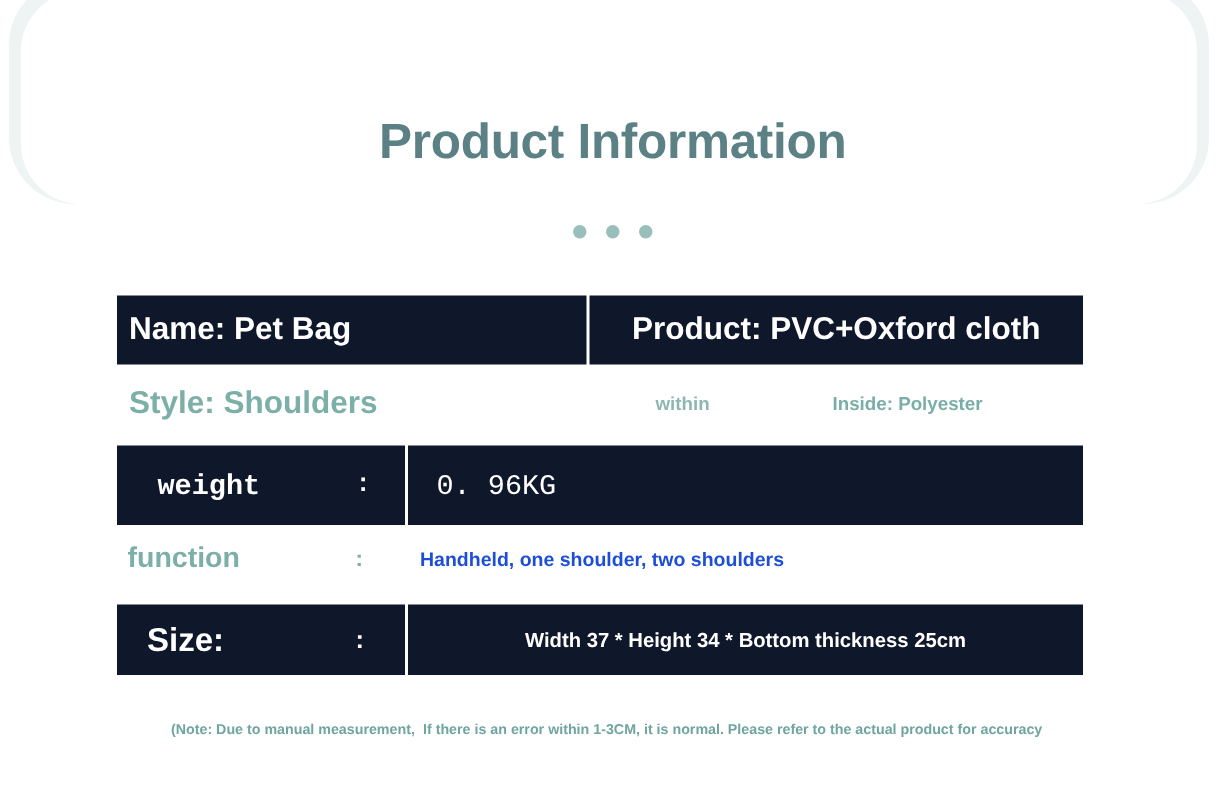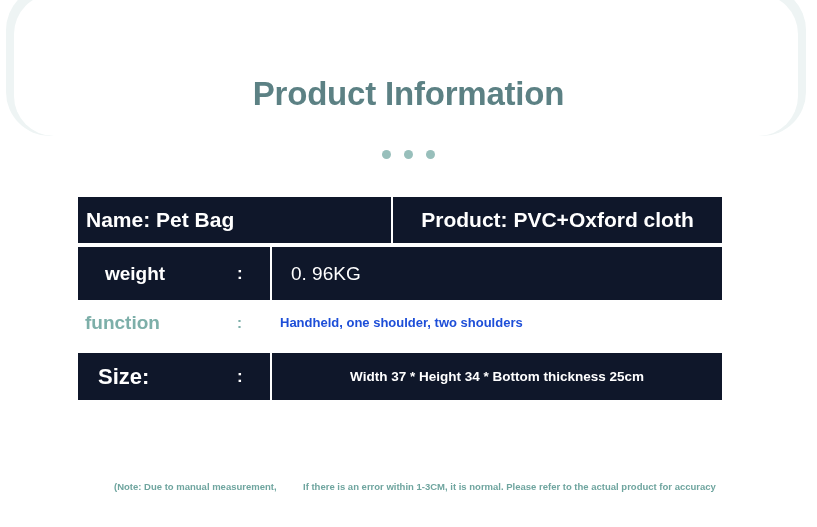--- a/index.html
+++ b/index.html
@@ -113,21 +113,21 @@
                  justify-content: center; }
 
   
   .r2 { height: 48px; }
   .r2 .c-style { width: 313px; padding-left: 8px; font-size: 21px; font-weight: bold; }
   .r2 .c-mid   { width: 329px; margin-left: 2px; position: relative; }
   .r2 .m-within { position: absolute; left: 44px; font-size: 12.5px; font-weight: bold; color: #8fb7b2; }
   .r2 .m-inside { position: absolute; left: 162px; font-size: 12.5px; font-weight: bold; color: #79aea8; }
 
   
-  .r3 { height: 53px; margin-top: 4px; }
+  .r3 { height: 53px; margin-top: 4px; font-family: Liberation Mono, monospace; }
   .r3 .c-label { width: 192px; position: relative; }
   .r3 .c-label .lbl { position: absolute; left: 27px; font-size: 19px; font-weight: bold; }
   .r3 .c-label .colon { position: absolute; left: 159px; font-size: 17px; font-weight: bold; }
   .r3 .c-value { width: 450px; margin-left: 2px; padding-left: 19px; font-size: 19px; }
 
   
   .r4 { height: 41px; margin-top: 2px; }
   .r4 .c-label { width: 192px; position: relative; }
   .r4 .c-label .lbl { position: absolute; left: 7px; font-size: 19px; font-weight: bold; color: #7dafa9; }
   .r4 .c-label .colon { position: absolute; left: 159px; font-size: 15px; font-weight: bold; color: #7dafa9; }
@@ -148,21 +148,21 @@
     left: 78px;
     top: 481px;
     width: 644px;
     height: 16px;
     font-size: 9.5px;
     font-weight: bold;
     color: #6fa59f;
     white-space: nowrap;
   }
   .footnote .fn-a { position: absolute; left: 36px; top: 0; }
-  .footnote .fn-b { position: absolute; left: 225px; top: 0; }
+  .footnote .fn-b { position: absolute; left: 204px; top: 0; }
 </style>
 </head>
 <body>
 
 <div class="card-tint"></div>
 <div class="card-tint-mask"></div>
 
 <div class="page">
 
   <div class="title">Product Information</div>
@@ -177,20 +177,29 @@
 
     <div class="row r1">
       <div class="cell teal c-left">
         <span>Name: Pet Bag</span>
       </div>
       <div class="cell teal c-right">
         <span>Product: PVC+Oxford cloth</span>
       </div>
     </div>
 
+    <div class="row r2">
+      <div class="cell plain c-style">
+        <span>Style: Shoulders</span>
+      </div>
+      <div class="cell plain c-mid">
+        <span class="m-within">within</span>
+        <span class="m-inside">Inside: Polyester</span>
+      </div>
+    </div>
 
     <div class="row r3">
       <div class="cell teal c-label">
         <span class="lbl">weight</span>
         <span class="colon">:</span>
       </div>
       <div class="cell teal c-value">
         <span>0. 96KG</span>
       </div>
     </div>

